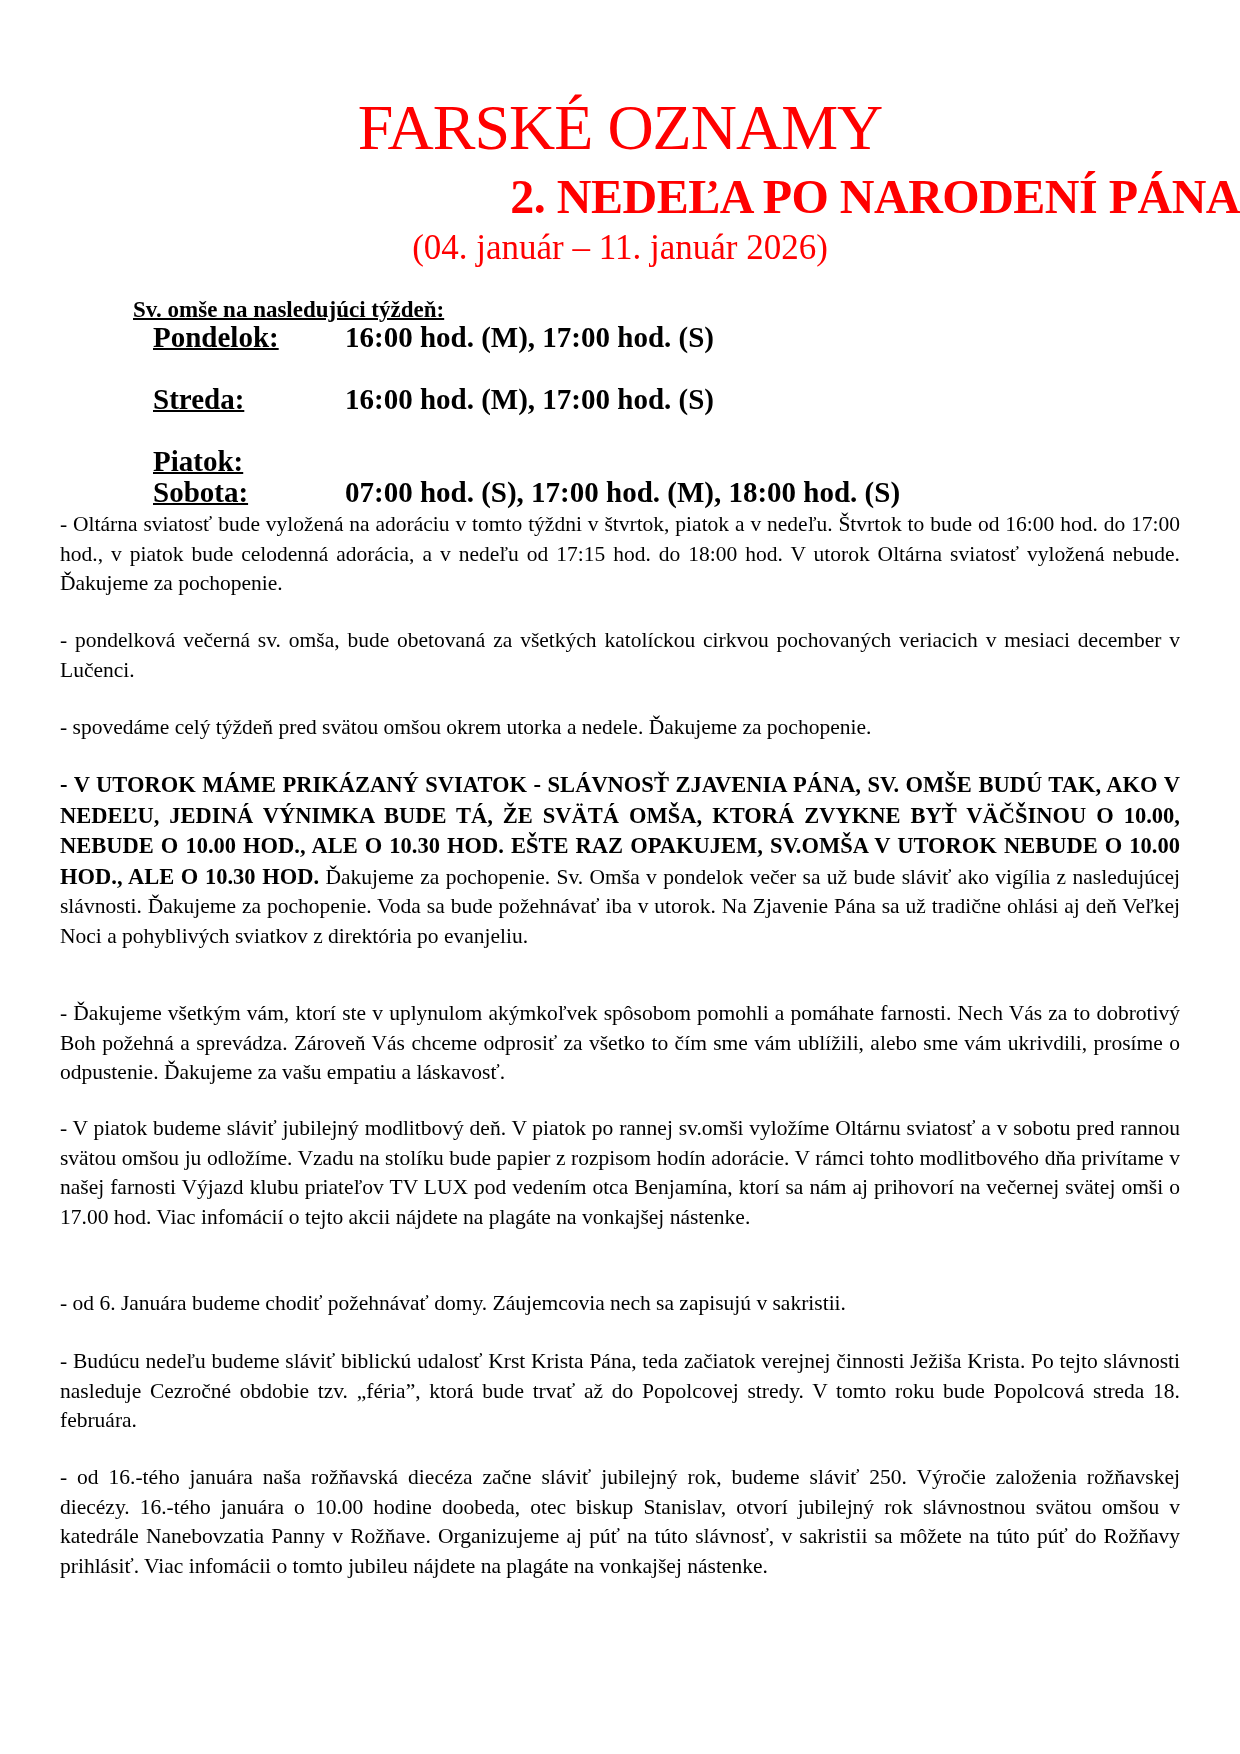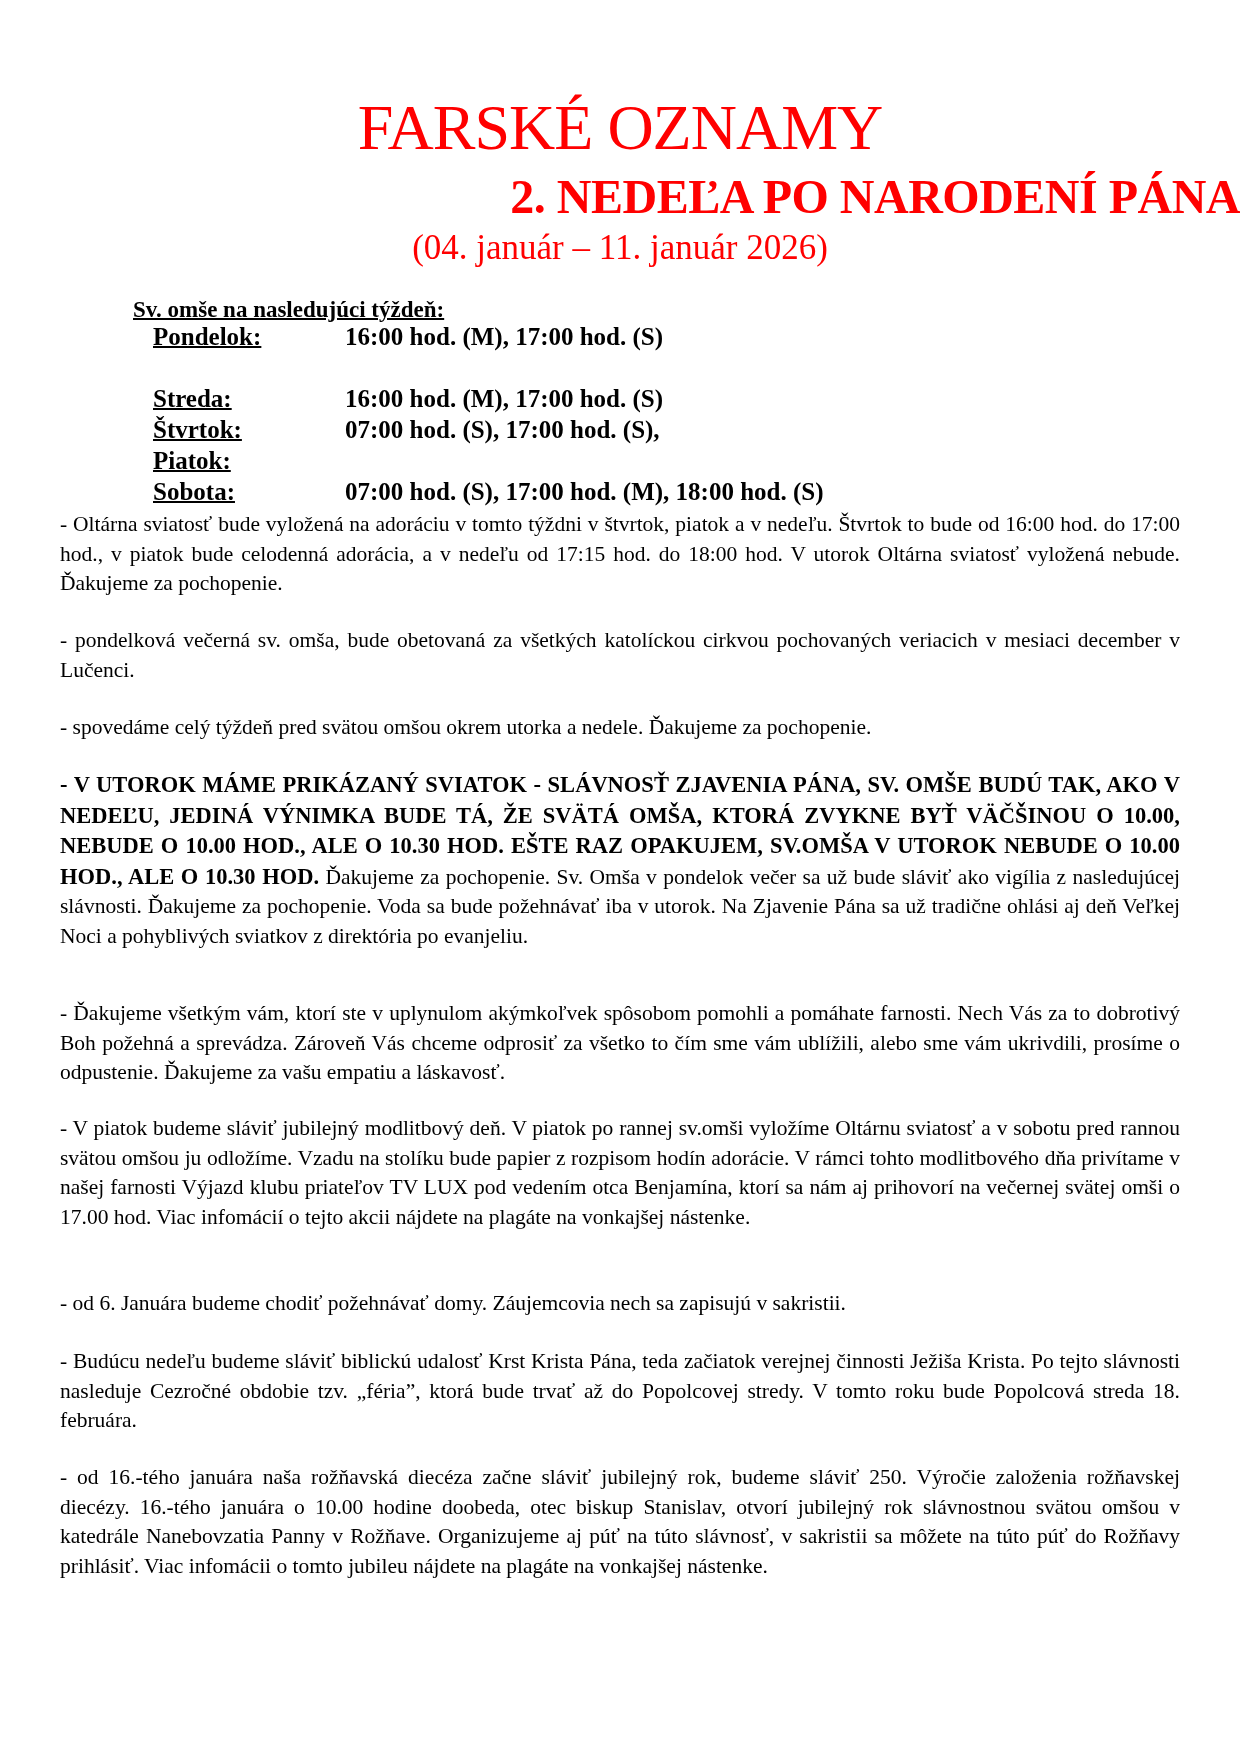--- a/index.html
+++ b/index.html
@@ -30,21 +30,21 @@
     position: absolute; left: 0; width: 1240px; top: 228px;
     text-align: center; color: #ff0000;
     font-size: 35px; line-height: 40px;
   }
 
   .sched-head {
     position: absolute; left: 133px; top: 296px;
     font-size: 23px; font-weight: bold; line-height: 28px;
     text-decoration: underline; text-decoration-thickness: 2px;
   }
-  .sched-row { position: absolute; left: 0; width: 1240px; height: 30px; font-size: 25px; font-weight: bold; line-height: 30px; }
+  .sched-row { position: absolute; left: 0; width: 1240px; height: 30px; font-size: 29px; font-weight: bold; line-height: 30px; }
   .sched-day {
     position: absolute; left: 153px;
     text-decoration: underline; text-decoration-thickness: 2px;
   }
   .sched-times { position: absolute; left: 345px; white-space: nowrap; }
   .sched-row.highlight { color: #ff0000; }
 
   .para {
     position: absolute; left: 60px; width: 1120px;
     font-size: 21.5px; line-height: 29.5px;
@@ -64,24 +64,20 @@
   <div class="sched-head">Sv. omše na nasledujúci týždeň:</div>
 
   <div class="sched-row" style="top:322px">
     <span class="sched-day">Pondelok:</span>
     <span class="sched-times">16:00 hod. (M), 17:00 hod. (S)</span>
   </div>
   <div class="sched-row" style="top:384px">
     <span class="sched-day">Streda:</span>
     <span class="sched-times">16:00 hod. (M), 17:00 hod. (S)</span>
   </div>
-  <div class="sched-row" style="top:415px">
-    <span class="sched-day">Štvrtok:</span>
-    <span class="sched-times">07:00 hod. (S), 17:00 hod. (S),</span>
-  </div>
   <div class="sched-row" style="top:446px">
     <span class="sched-day">Piatok:</span>
   </div>
   <div class="sched-row" style="top:477px">
     <span class="sched-day">Sobota:</span>
     <span class="sched-times">07:00 hod. (S), 17:00 hod. (M), 18:00 hod. (S)</span>
   </div>
 
   <div class="para" style="top:510px"> - Oltárna sviatosť bude vyložená na adoráciu v tomto týždni v štvrtok, piatok a v nedeľu. Štvrtok to bude  od 16:00 hod. do 17:00 hod., v piatok bude celodenná adorácia, a v nedeľu od 17:15 hod. do 18:00 hod. V utorok Oltárna sviatosť vyložená nebude. Ďakujeme za pochopenie.</div>
   <div class="para" style="top:626px">- pondelková večerná sv. omša, bude obetovaná za všetkých katolíckou cirkvou pochovaných veriacich v mesiaci december v Lučenci.</div>

